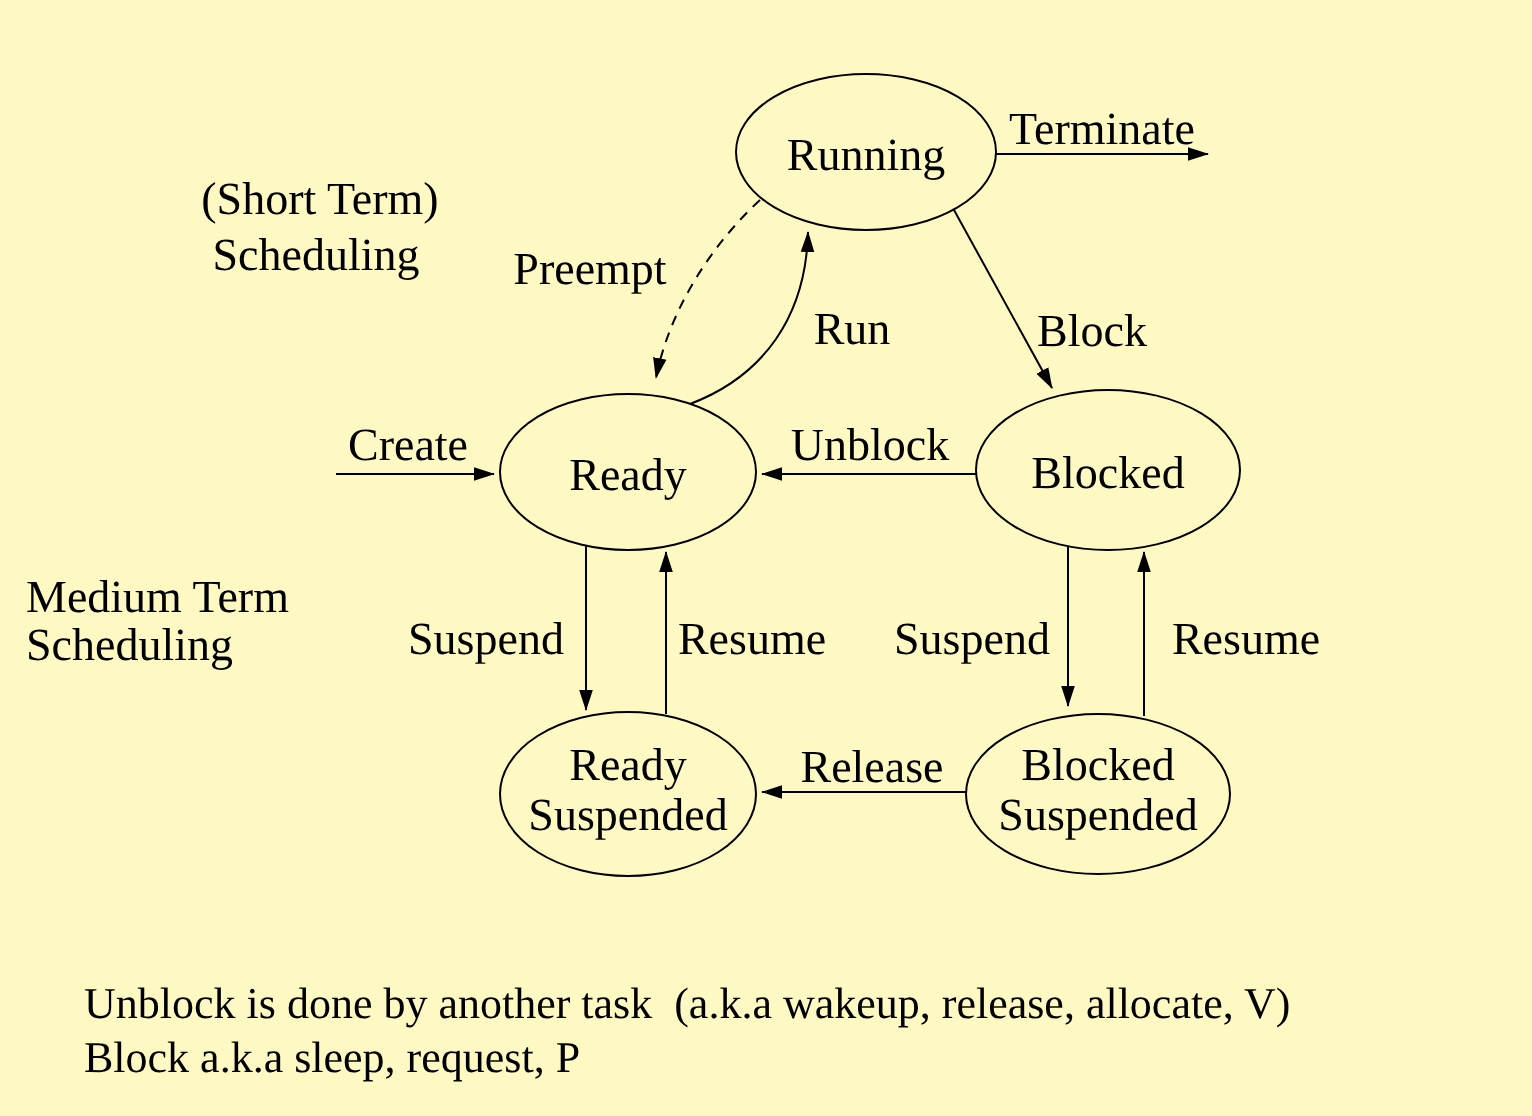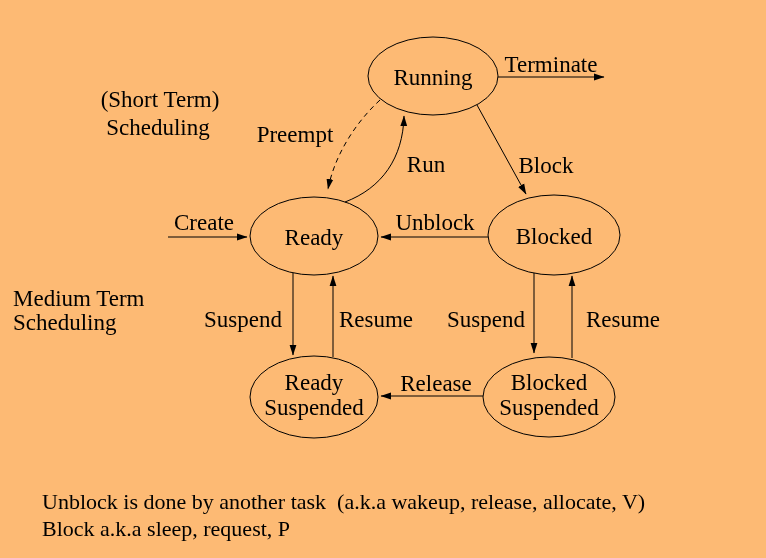--- a/index.html
+++ b/index.html
@@ -1,20 +1,20 @@
 <!DOCTYPE html>
 <html><head>
 <meta charset="utf-8">
 <style>
   html, body { margin: 0; padding: 0; background: #ffffff; }
   .canvas {
     position: relative;
     width: 766px;
     height: 558px;
-    background: #fdba74;
+    background: #fef9c3;
     overflow: hidden;
   }
   svg { display: block; }
   svg text {
     font-family: "Liberation Serif", serif;
     fill: #000000;
   }
   .heading    { font-size: 23px; }
   .state-label{ font-size: 23px; }
   .edge-label { font-size: 23px; }

